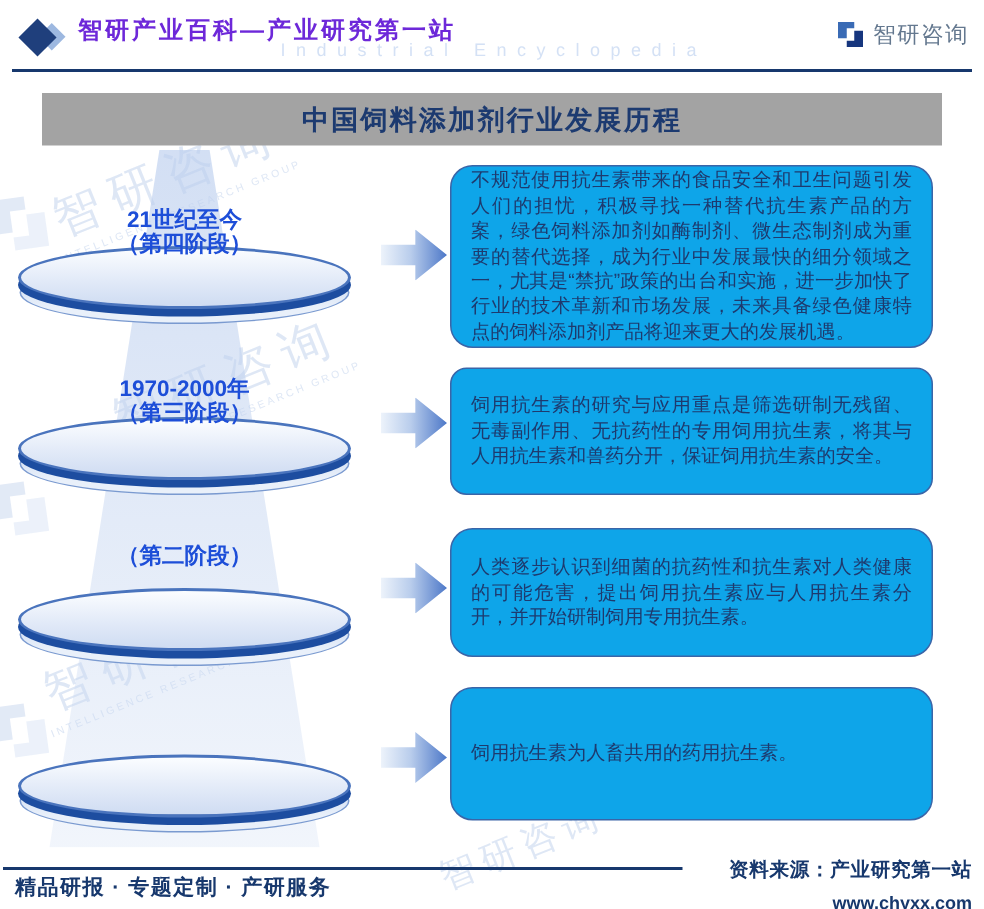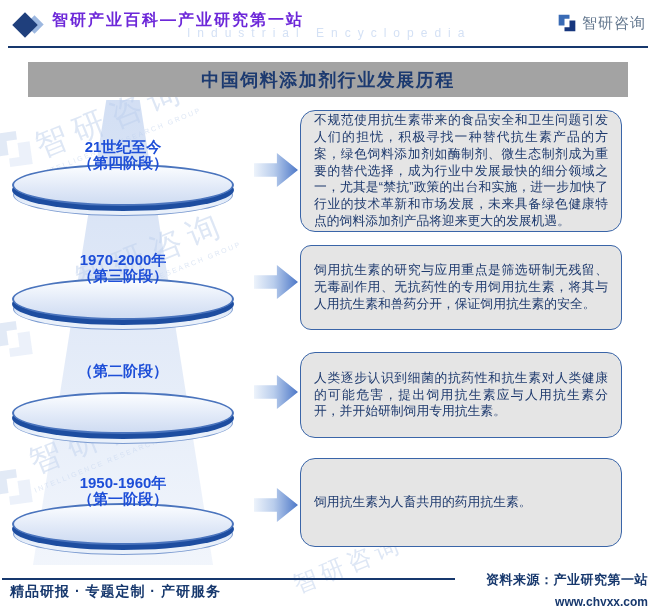--- a/index.html
+++ b/index.html
@@ -40,21 +40,21 @@
     background:linear-gradient(180deg,#fbfdff,#e2eaf8 55%,#cfdcf2);}
   
   .stage-label{position:absolute;left:12px;width:222px;z-index:4;text-align:center;
     font-size:15px;font-weight:bold;color:#1d4ed8;line-height:16px;}
   
   .arrow{position:absolute;left:254px;width:44px;height:34px;z-index:2;
     clip-path:polygon(0 30%,52% 30%,52% 0,100% 50%,52% 100%,52% 70%,0 70%);
     background:linear-gradient(90deg,#edf3fb,#b9cdec 45%,#4d78c8);}
   
   .info-box{position:absolute;left:300px;width:322px;box-sizing:border-box;z-index:3;
-    background:#e5e5e5;border:1.5px solid #3a65a8;border-radius:15px;
+    background:#0ea5e9;border:1.5px solid #3a65a8;border-radius:15px;
     display:flex;align-items:center;padding:8px 13px;}
   .info-box p{margin:0;font-size:12.8px;line-height:1.32;color:#1e3a6e;text-align:justify;}
   
   .footer-rule{position:absolute;left:2px;top:578px;width:453px;height:1.5px;background:#17386d;z-index:5;}
   .footer-services{position:absolute;left:10px;top:583px;font-size:14px;font-weight:bold;color:#17386d;letter-spacing:1px;z-index:5;}
   .footer-right{position:absolute;right:8px;top:571px;text-align:right;z-index:5;}
   .footer-source{font-size:13px;font-weight:bold;color:#17386d;letter-spacing:0.5px;}
   .footer-site{font-size:12px;font-weight:bold;color:#17386d;margin-top:6px;}
 </style>
 </head>
@@ -147,24 +147,20 @@
   <div class="disk" style="top:392px;">
     <i class="rim"></i>
     <i class="edge"></i>
     <i class="face"></i>
   </div>
   <div class="arrow" style="top:375px;"></div>
   <div class="info-box" style="top:352px;height:86px;">
     <p>人类逐步认识到细菌的抗药性和抗生素对人类健康的可能危害，提出饲用抗生素应与人用抗生素分开，并开始研制饲用专用抗生素。</p>
   </div>
 
-  <div class="stage-label" style="top:475px;">
-    <div>1950-1960年</div>
-    <div>（第一阶段）</div>
-  </div>
   <div class="disk" style="top:503px;">
     <i class="rim"></i>
     <i class="edge"></i>
     <i class="face"></i>
   </div>
   <div class="arrow" style="top:488px;"></div>
   <div class="info-box" style="top:458px;height:89px;">
     <p>饲用抗生素为人畜共用的药用抗生素。</p>
   </div>
 

